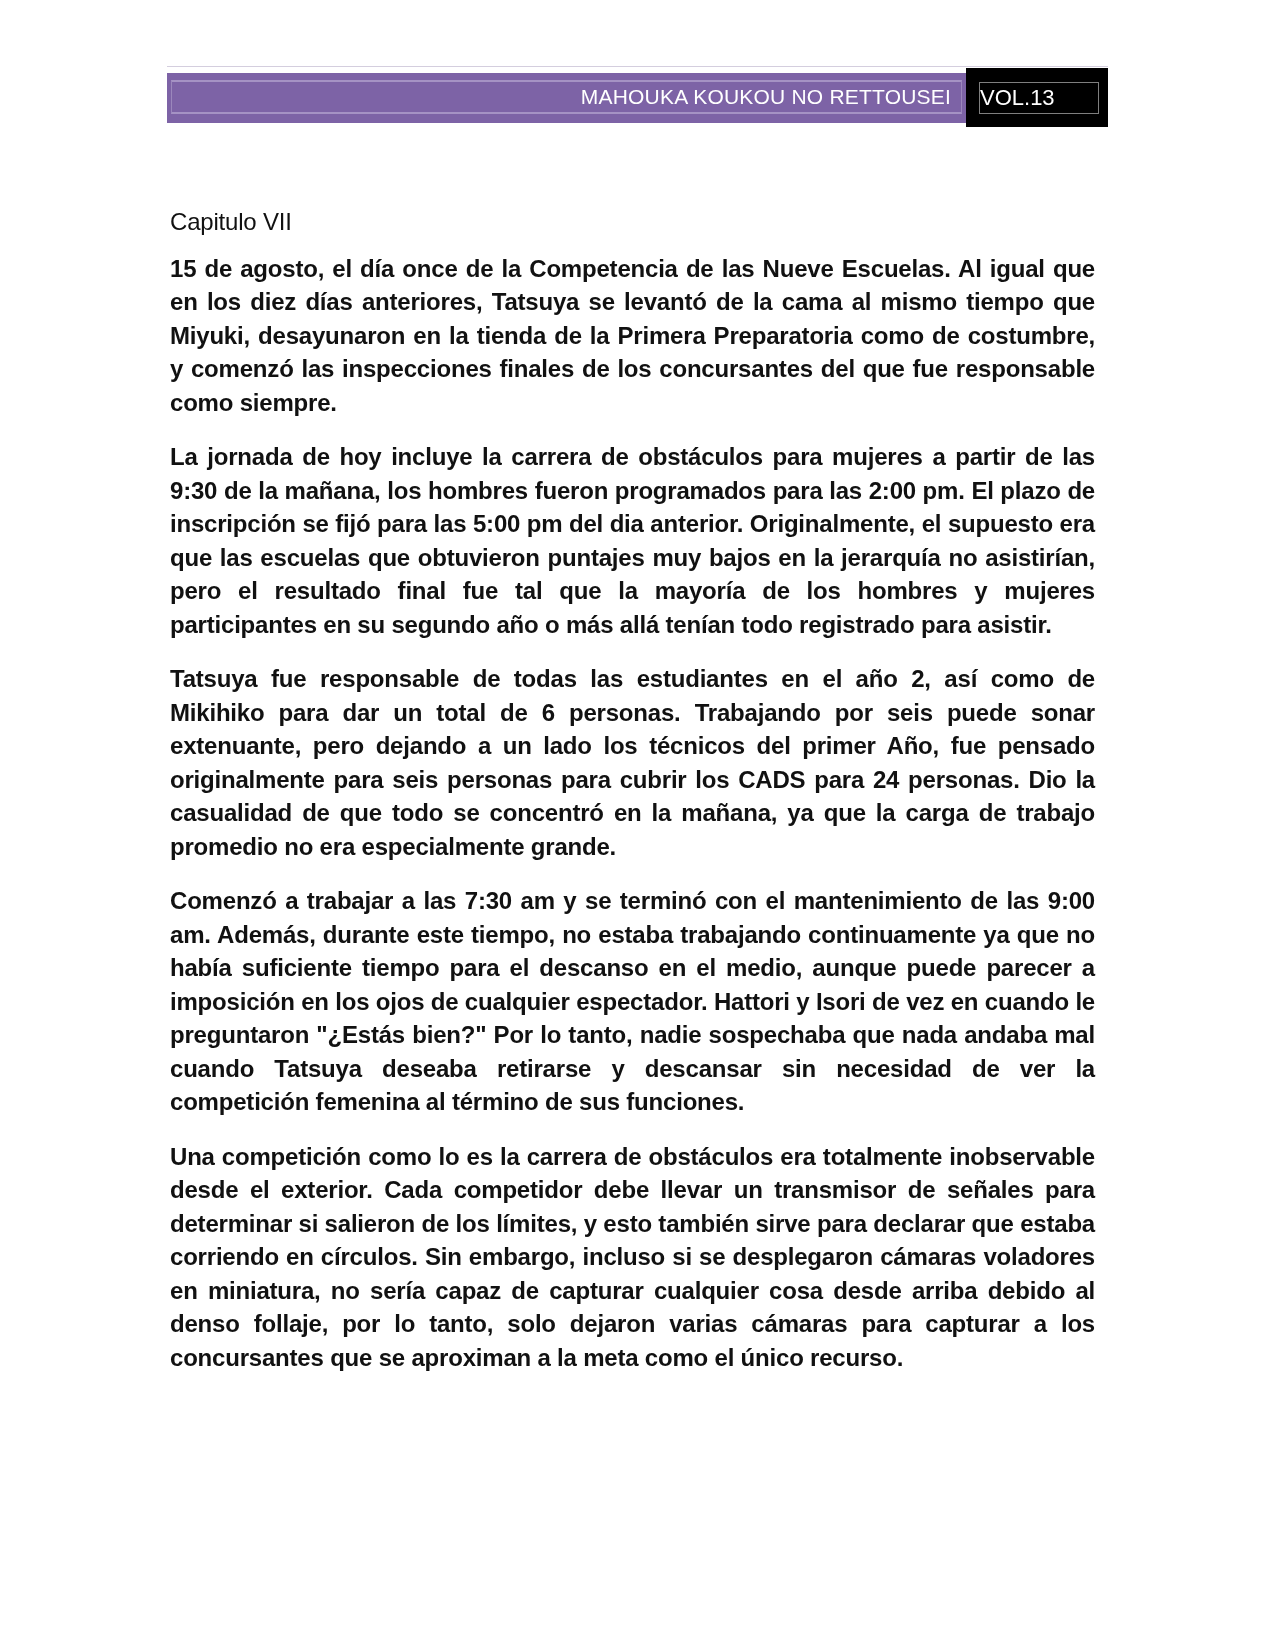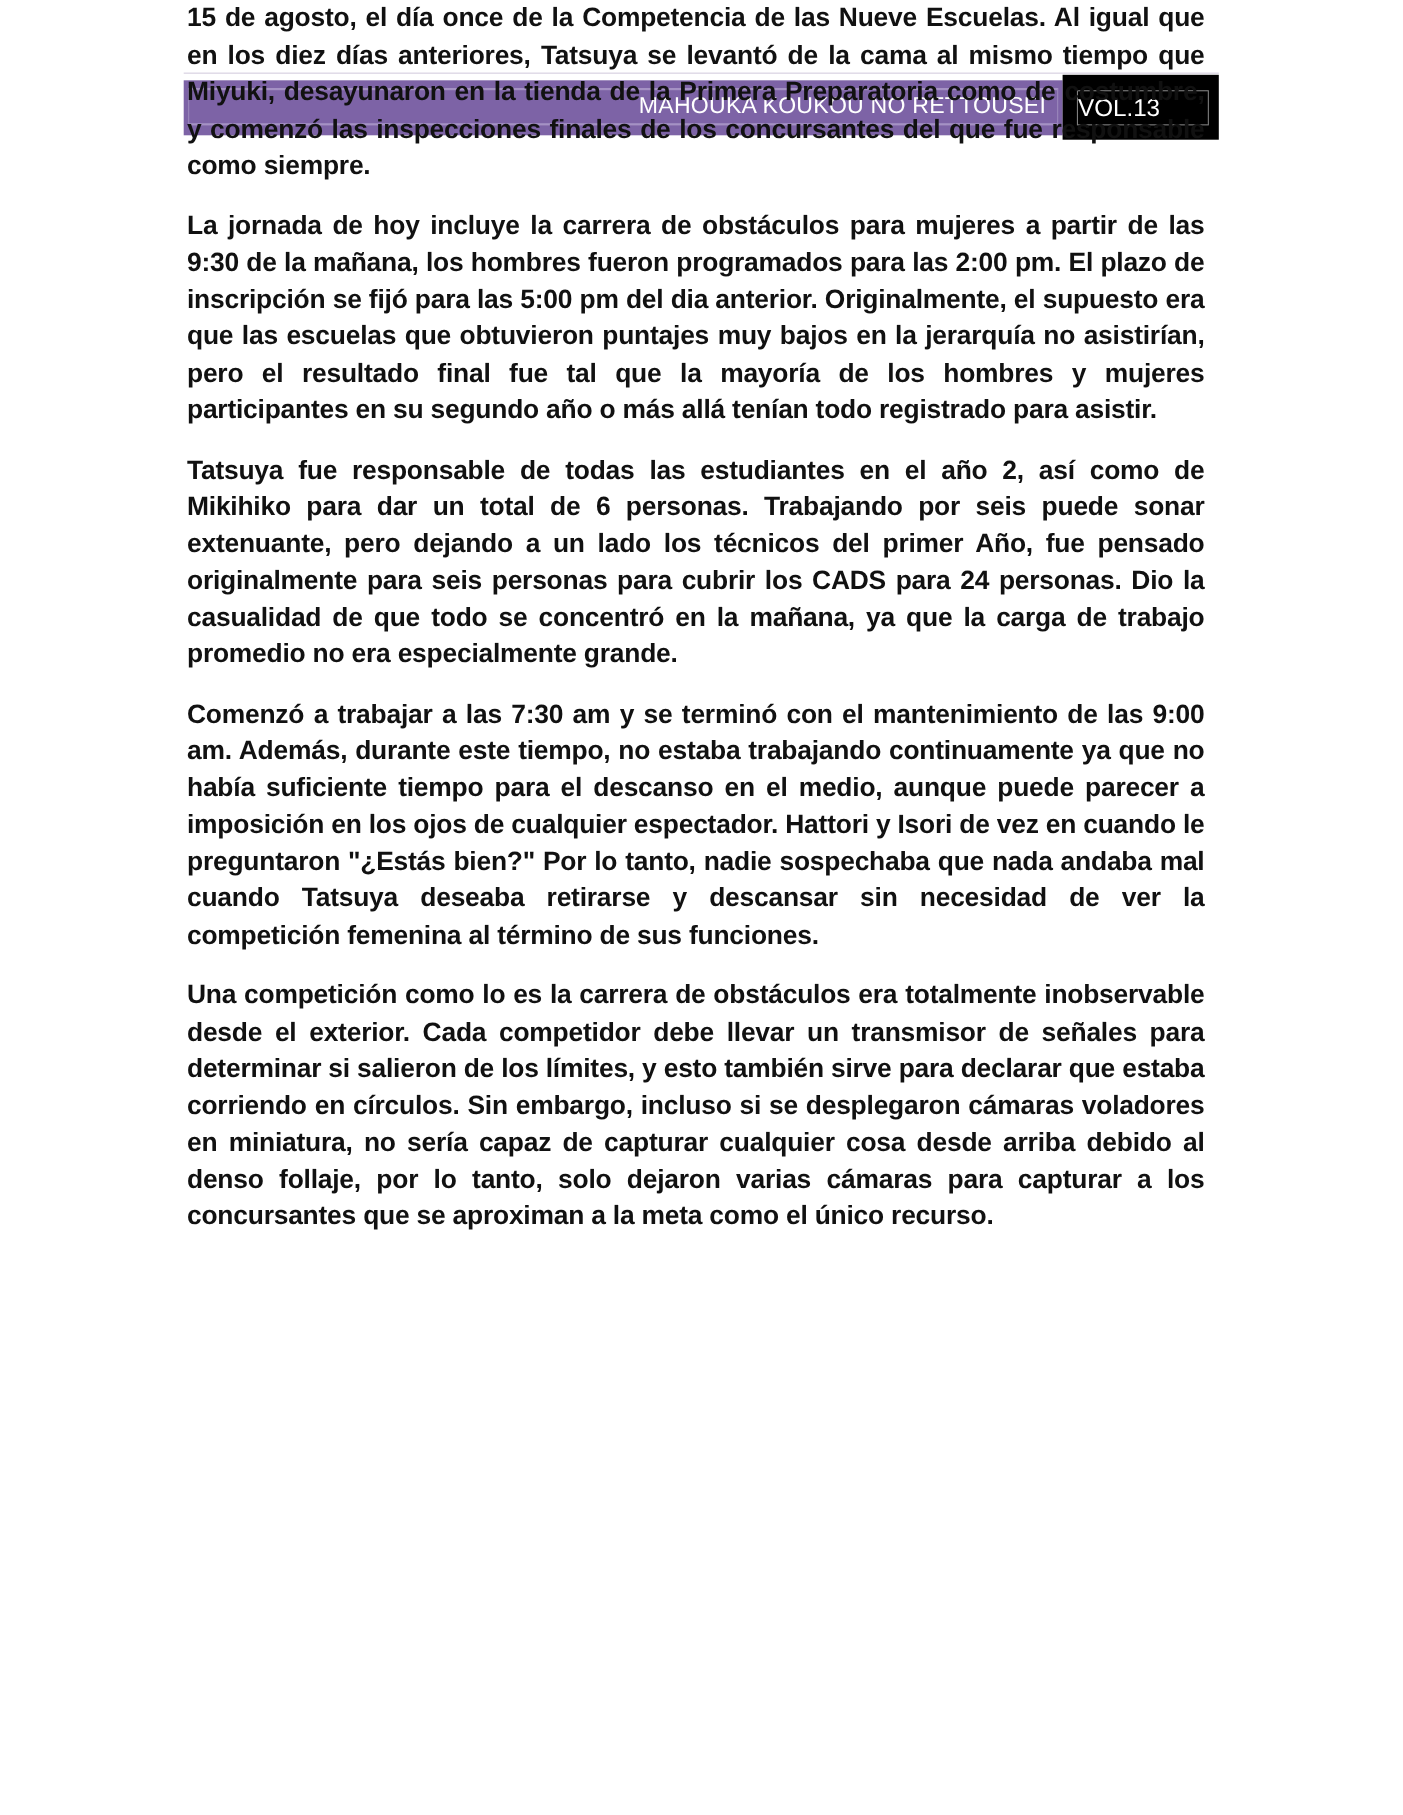--- a/index.html
+++ b/index.html
@@ -123,20 +123,21 @@
     </div>
   </div>
 
   <div class="volume-cell">
     <div class="volume-cell-inner">
       <span class="volume-label">VOL.13</span>
     </div>
   </div>
 
   <div class="content">
+    <h1 class="chapter-title">Capitulo VII</h1>
 
     <p>15 de agosto, el día once de la Competencia de las Nueve Escuelas. Al igual que en los diez días anteriores, Tatsuya se levantó de la cama al mismo tiempo que Miyuki, desayunaron en la tienda de la Primera Preparatoria como de costumbre, y comenzó las inspecciones finales de los concursantes del que fue responsable como siempre.</p>
 
     <p>La jornada de hoy incluye la carrera de obstáculos para mujeres a partir de las 9:30 de la mañana, los hombres fueron programados para las 2:00 pm. El plazo de inscripción se fijó para las 5:00 pm del dia anterior.  Originalmente, el supuesto era que las escuelas que obtuvieron puntajes muy bajos en la jerarquía no asistirían, pero el resultado final fue tal que la mayoría de los hombres y mujeres participantes en su segundo año o más allá tenían todo registrado para asistir.</p>
 
     <p>Tatsuya fue responsable de todas las estudiantes en el año 2, así como de Mikihiko para dar un total de 6 personas. Trabajando por seis puede sonar extenuante, pero dejando a un lado los técnicos del primer Año, fue pensado originalmente para seis personas para cubrir los CADS para 24 personas. Dio la casualidad de que todo se concentró en la mañana, ya que la carga de trabajo promedio no era especialmente grande.</p>
 
     <p>Comenzó a trabajar a las 7:30 am y se terminó con el mantenimiento de las 9:00 am. Además, durante este tiempo, no estaba trabajando continuamente ya que no había suficiente tiempo para el descanso en el medio, aunque puede parecer a imposición en los ojos de cualquier espectador. Hattori y Isori de vez en cuando le preguntaron "¿Estás bien?" Por lo tanto, nadie sospechaba que nada andaba mal cuando Tatsuya deseaba retirarse y descansar sin necesidad de ver la competición femenina al término de sus funciones.</p>
 
     <p>Una competición como lo es la carrera de obstáculos era totalmente inobservable desde el exterior. Cada competidor debe llevar un transmisor de señales para determinar si salieron de los límites, y esto también sirve para declarar que estaba corriendo en círculos. Sin embargo, incluso si se desplegaron cámaras voladores en miniatura, no sería capaz de capturar cualquier cosa desde arriba debido al denso follaje, por lo tanto, solo dejaron varias cámaras para capturar a los concursantes que se aproximan a la meta como el único recurso.</p>

